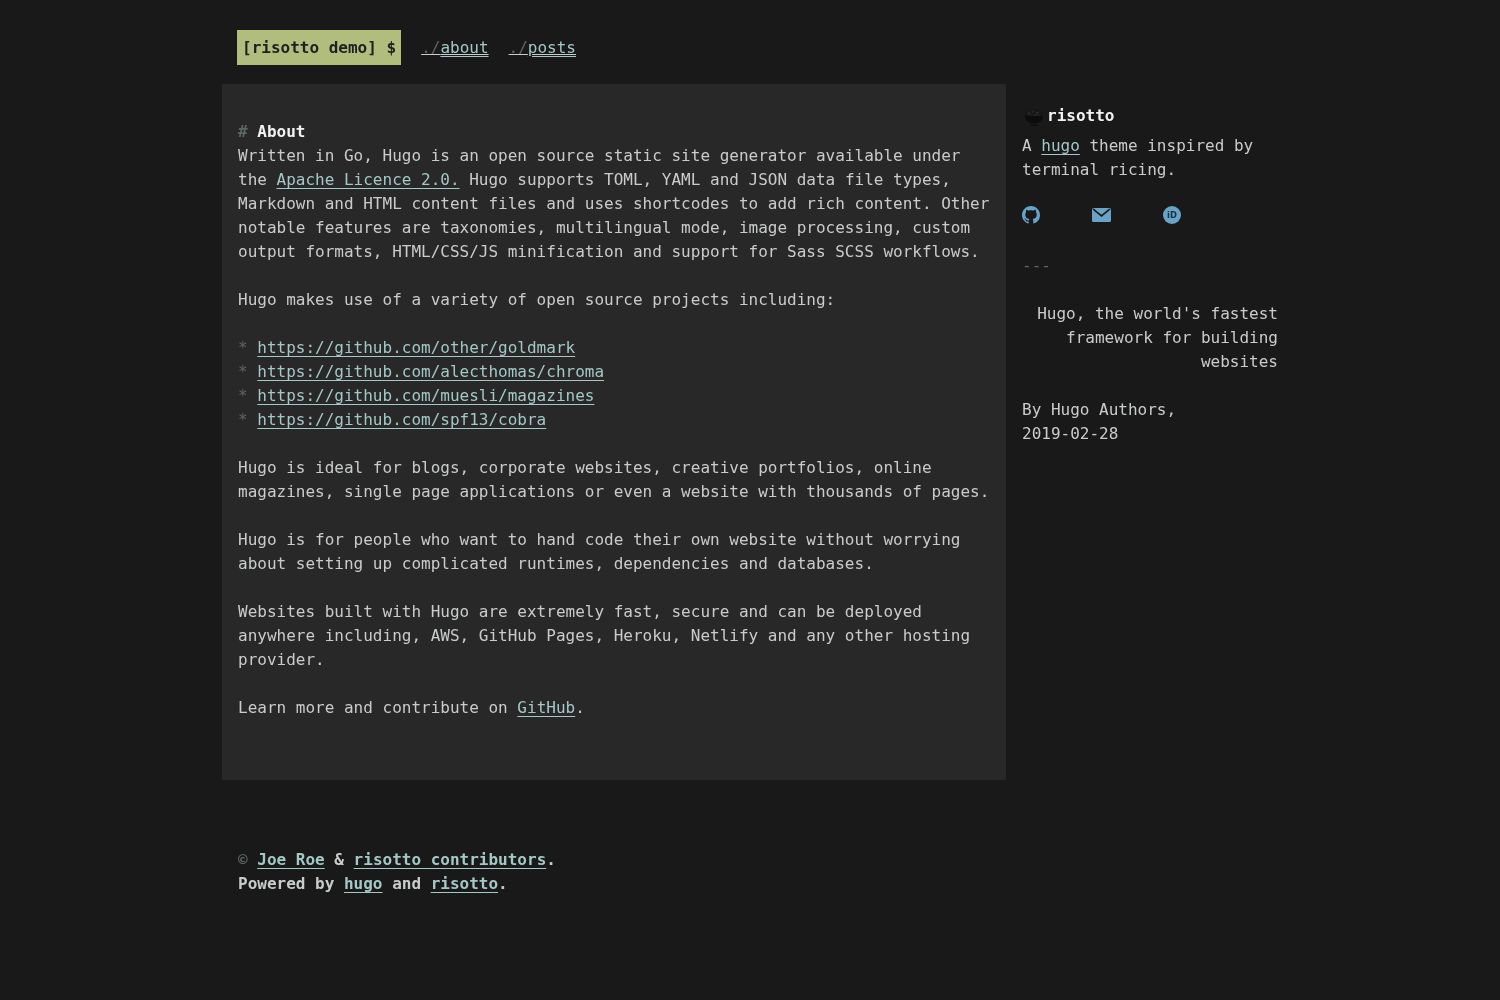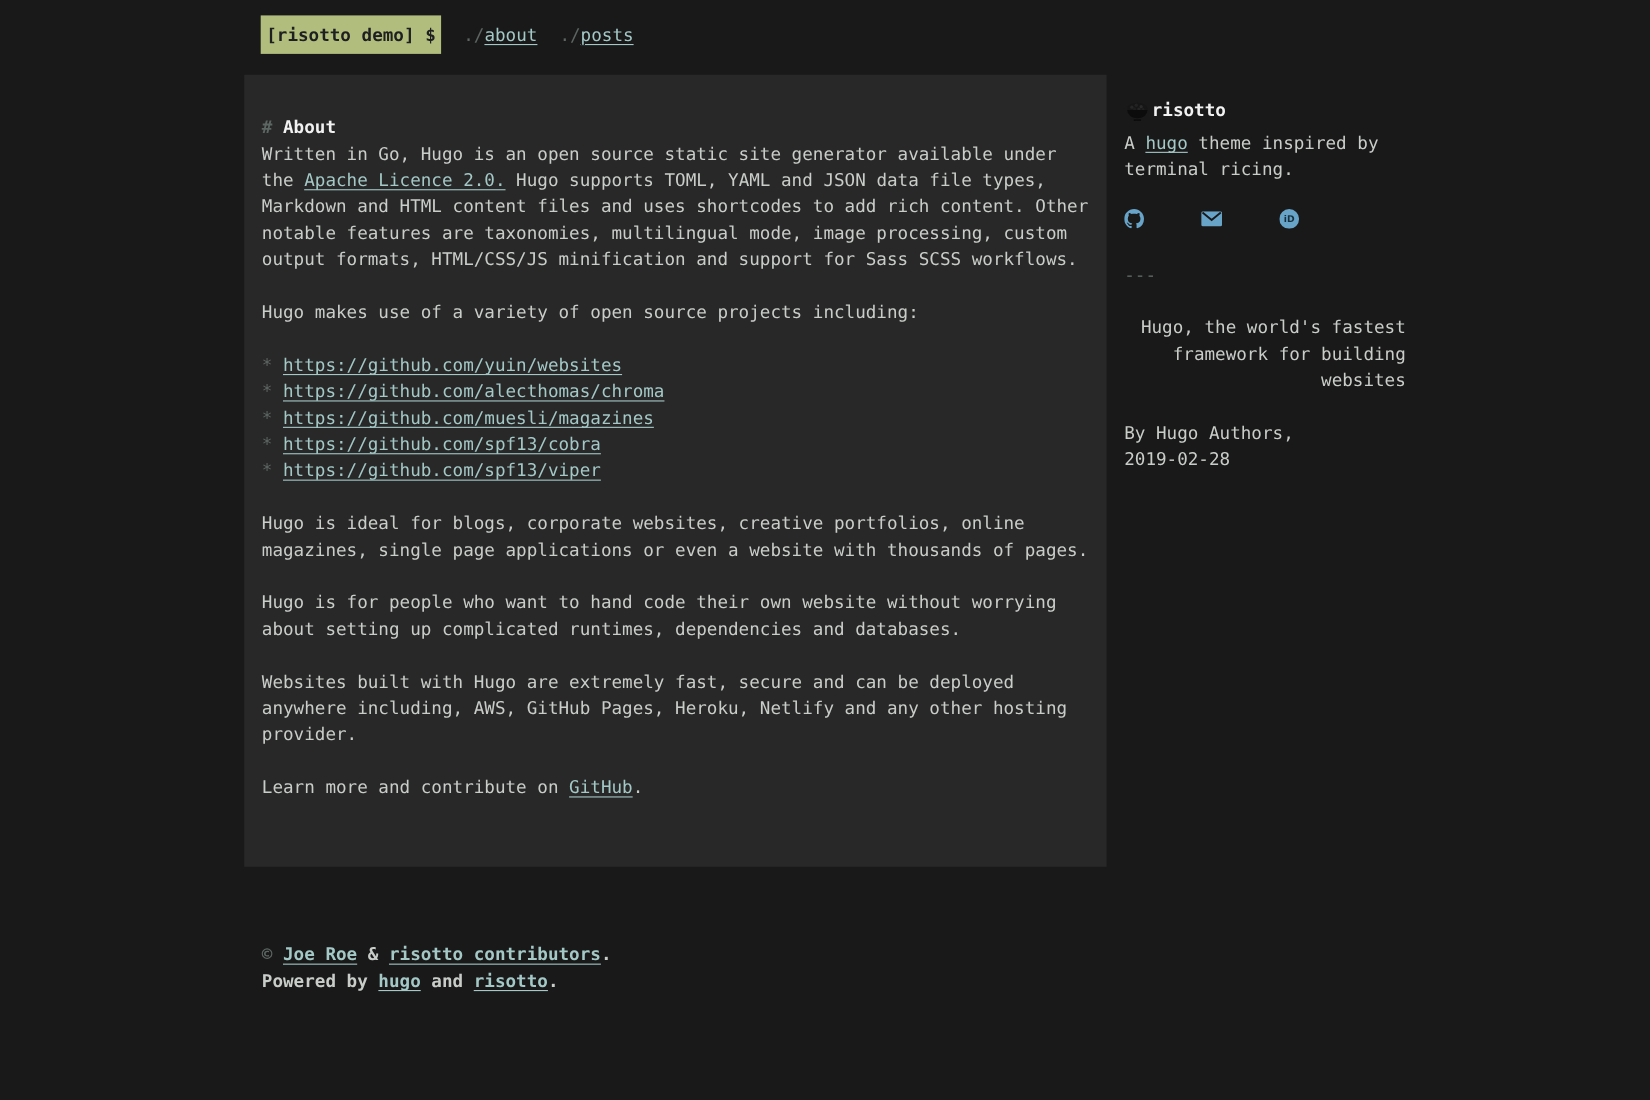--- a/index.html
+++ b/index.html
@@ -17,28 +17,28 @@
   html,body{width:1500px;height:1000px;overflow:hidden;}
   body{
     background:var(--bg);
     color:var(--fg);
     font-family:"DejaVu Sans Mono","Liberation Mono",monospace;
     font-size:16px;
     line-height:24px;
     padding-top:14px;
   }
   a{color:var(--link);text-decoration:underline;text-underline-offset:3px;text-decoration-thickness:1px;cursor:pointer;}
-  .container{width:1056px;margin:0 auto;}
+  .container{width:1056px;margin:16px auto;}
   
   .topnav{display:flex;align-items:center;margin:0 0 19px 15px;height:35px;}
   .prompt-badge{
     display:inline-block;background:var(--accent);color:var(--accent-text);
     font-weight:bold;padding:5px 5px;line-height:25px;text-decoration:none;
   }
-  .nav-item{margin-left:20px;}
+  .nav-item{margin-left:20px;text-decoration:underline;}
   .nav-prefix{color:var(--muted);}
   
   .main-grid{display:grid;grid-template-columns:784px 256px;column-gap:16px;align-items:start;}
   .content-card{background:var(--card);padding:36px 16px;}
   .article-title{font-size:16px;line-height:24px;font-weight:bold;color:var(--bright);}
   .article-title .marker{color:var(--muted);font-weight:bold;}
   .content-card p{margin:0 0 24px 0;}
   .content-card p:first-of-type{margin-top:0;}
   .content-card p:last-child{margin-bottom:24px;}
   ul.article-list{list-style:none;margin:0 0 24px 0;}
@@ -71,25 +71,24 @@
   </nav>
 
   <div class="main-grid">
 
     <main class="content-card">
       <h1 class="article-title"><span class="marker">#</span> <span>About</span></h1>
       <div id="article-body">
           <p><span>Written in Go, Hugo is an open source static site generator available under the </span><a>Apache Licence 2.0.</a><span> Hugo supports TOML, YAML and JSON data file types, Markdown and HTML content files and uses shortcodes to add rich content. Other notable features are taxonomies, multilingual mode, image processing, custom output formats, HTML/CSS/JS minification and support for Sass SCSS workflows.</span></p>
           <p><span>Hugo makes use of a variety of open source projects including:</span></p>
           <ul class="article-list">
-            <li><span class="bullet">* </span><a>https://github.com/yuin/websites</a></li>
+            <li><span class="bullet">* </span><a>https://github.com/other/goldmark</a></li>
             <li><span class="bullet">* </span><a>https://github.com/alecthomas/chroma</a></li>
             <li><span class="bullet">* </span><a>https://github.com/muesli/magazines</a></li>
             <li><span class="bullet">* </span><a>https://github.com/spf13/cobra</a></li>
-            <li><span class="bullet">* </span><a>https://github.com/spf13/viper</a></li>
           </ul>
           <p><span>Hugo is ideal for blogs, corporate websites, creative portfolios, online magazines, single page applications or even a website with thousands of pages.</span></p>
           <p><span>Hugo is for people who want to hand code their own website without worrying about setting up complicated runtimes, dependencies and databases.</span></p>
           <p><span>Websites built with Hugo are extremely fast, secure and can be deployed anywhere including, AWS, GitHub Pages, Heroku, Netlify and any other hosting provider.</span></p>
           <p><span>Learn more and contribute on </span><a>GitHub</a><span>.</span></p>
         </div>
     </main>
 
     <aside class="sidebar">
       <div class="sidebar-header">

